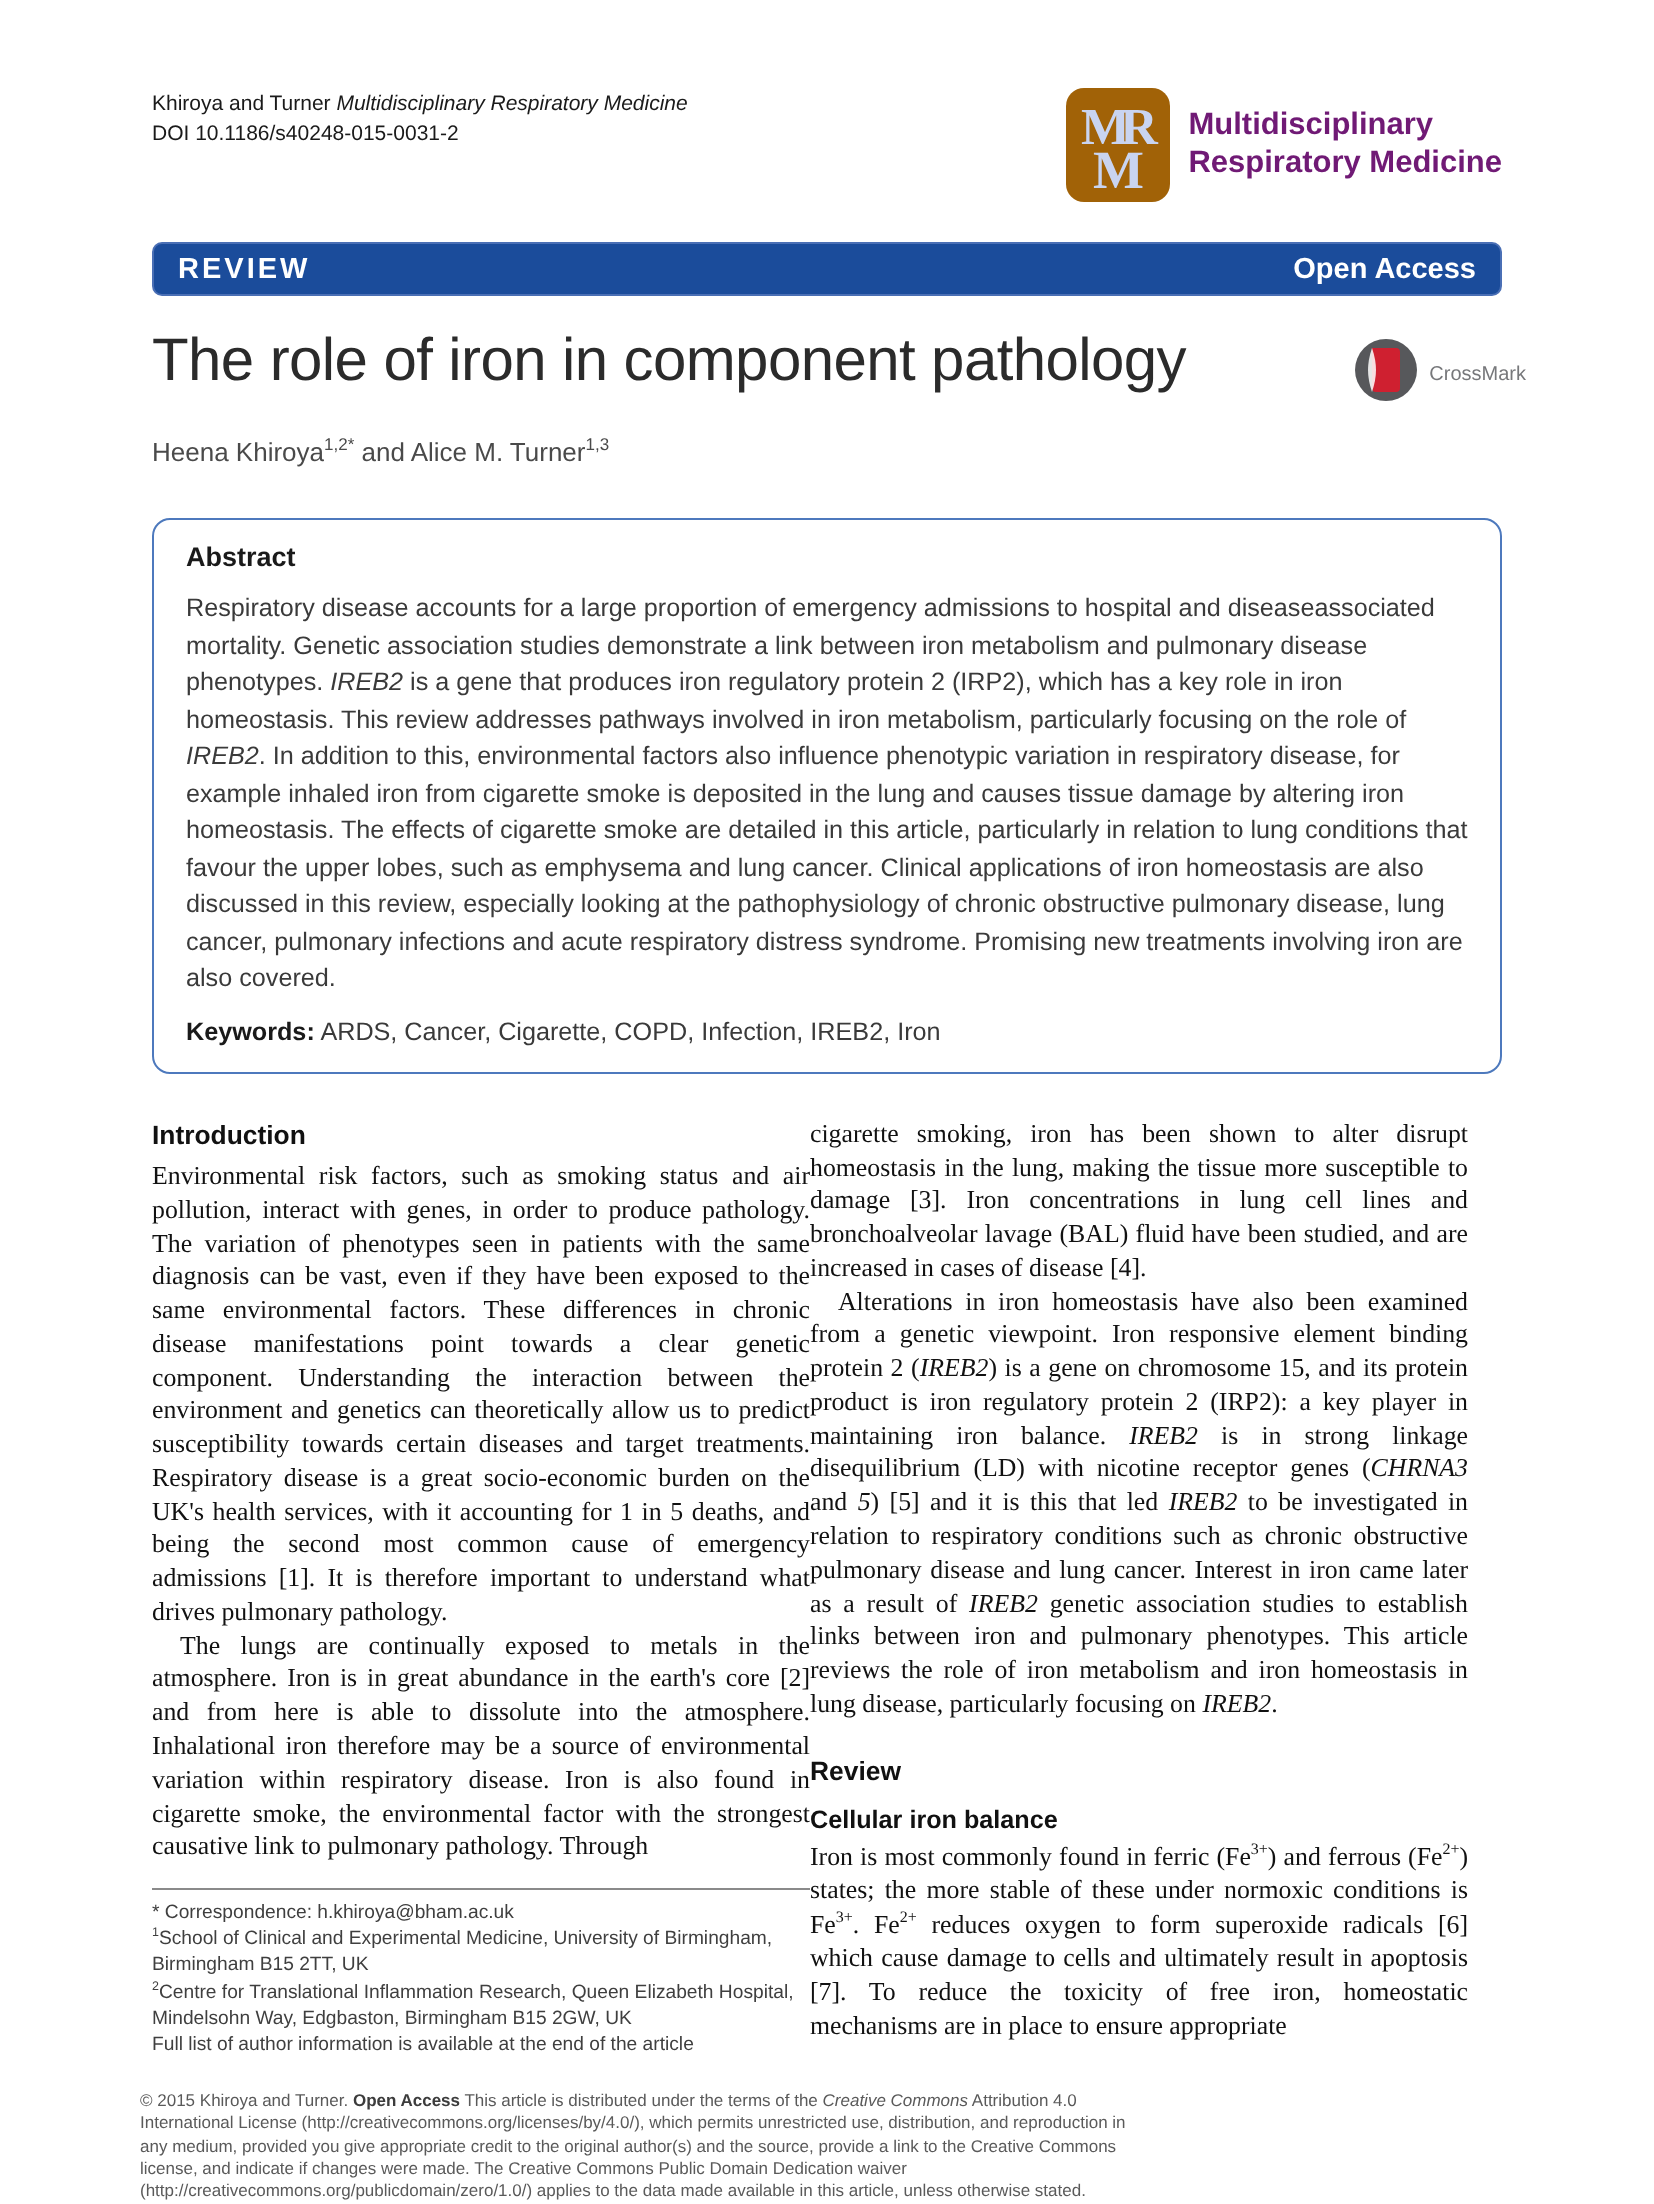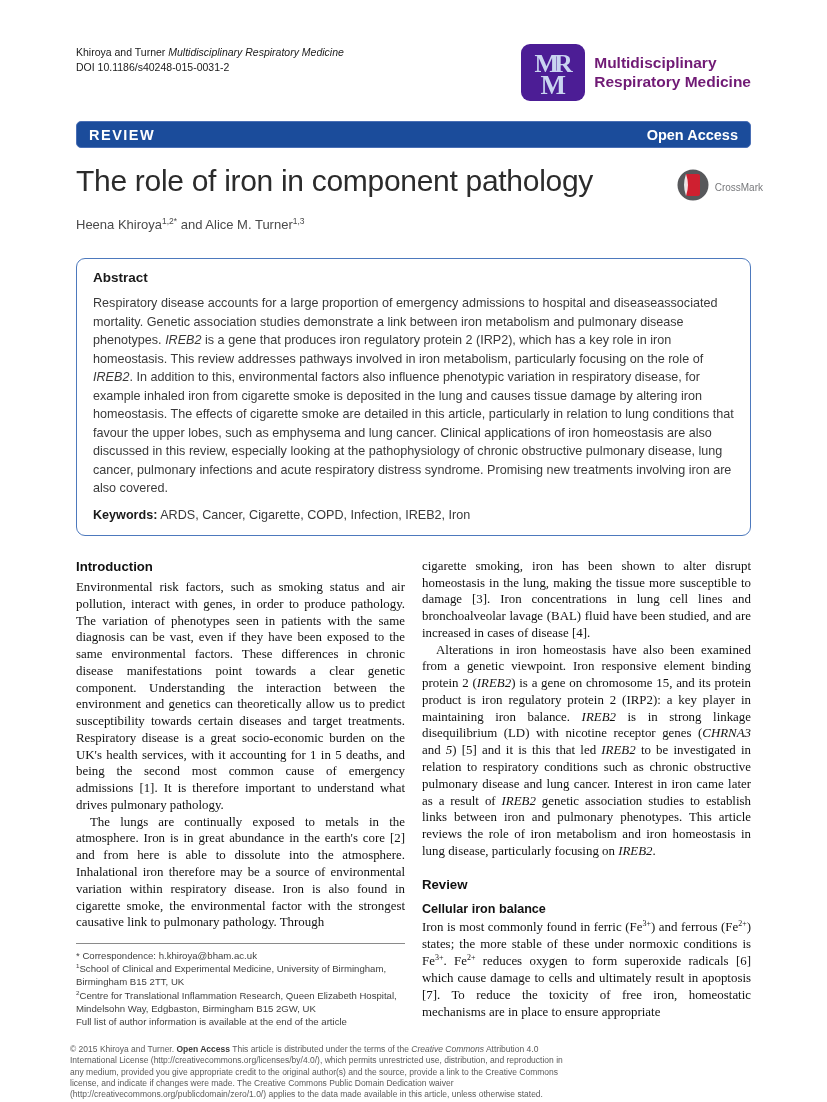--- a/index.html
+++ b/index.html
@@ -11,21 +11,21 @@
   }
   
   .header-row {
     display: flex; justify-content: space-between; align-items: flex-start;
     padding: 45px 76px 0 76px;
   }
   .citation { font-size: 10.5px; line-height: 1.45; color: #1a1a1a; }
   .citation .journal { font-style: italic; }
   .journal-brand { display: flex; align-items: center; gap: 9px; margin-top: -1px; }
   .mrm-logo {
-    width: 64px; height: 57px; background: #4c1d95; border-radius: 9px;
+    width: 52px; height: 57px; background: #a16207; border-radius: 9px;
     display: flex; flex-direction: column; align-items: center; justify-content: center;
     font-family: "Liberation Serif", serif; color: #c9d4f0; line-height: 0.82;
     padding-top: 4px;
   }
   .mrm-logo .mrm-top { font-size: 26px; font-weight: bold; letter-spacing: -5px; margin-right: 4px; }
   .mrm-logo .mrm-bottom { font-size: 27px; font-weight: bold; }
   .brand-name { font-size: 15.5px; font-weight: bold; color: #701a75; line-height: 1.22; }
   
   .banner {
     margin: 20px 76px 0 76px; height: 27px; background: #1b4c9b;
@@ -47,21 +47,21 @@
     margin: 26px 76px 0 76px; border: 1px solid #4d79bd; border-radius: 9px;
     padding: 11px 16px 13px 16px;
   }
   .abstract-heading { font-size: 13.5px; font-weight: bold; color: #1a1a1a; margin-bottom: 9px; }
   .abstract-body { font-size: 12.6px; line-height: 1.47; color: #3a3a3a; text-align: left; }
   .abstract-body i { font-style: italic; }
   .keywords-line { margin-top: 10px; font-size: 12.6px; color: #3a3a3a; }
   .keywords-line .kw-label { font-weight: bold; color: #1a1a1a; margin-top: 39px; }
   
   .body-columns {
-    display: flex; gap: 17px; margin: 22px 76px 0 76px;
+    display: flex; margin: 22px 76px 0 76px;
     font-family: "Liberation Serif", serif; font-size: 12.9px; line-height: 1.3;
     text-align: justify; color: #111;
   }
   .col { width: 329px; }
   .col-left { display: flex; flex-direction: column; height: 470px; }
   .col-right { height: 470px; overflow: hidden; }
   .section-heading {
     font-family: "Liberation Sans", sans-serif; font-size: 13.2px; font-weight: bold;
     margin-bottom: 4px; text-align: left;
   }

